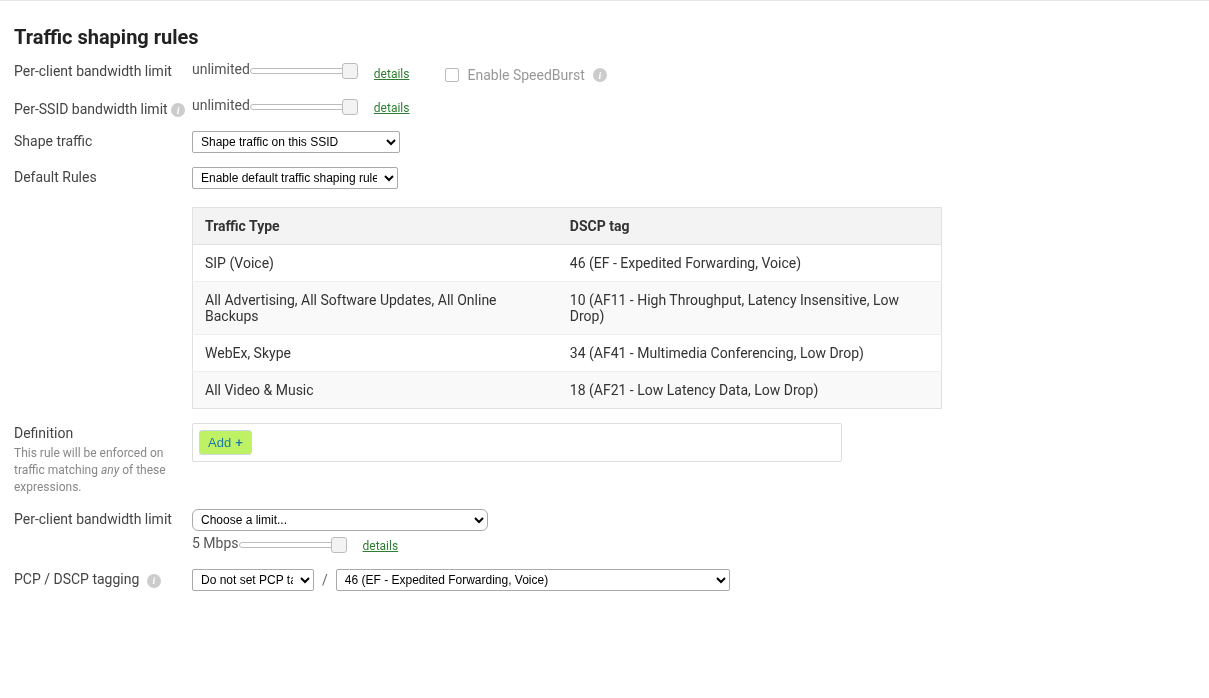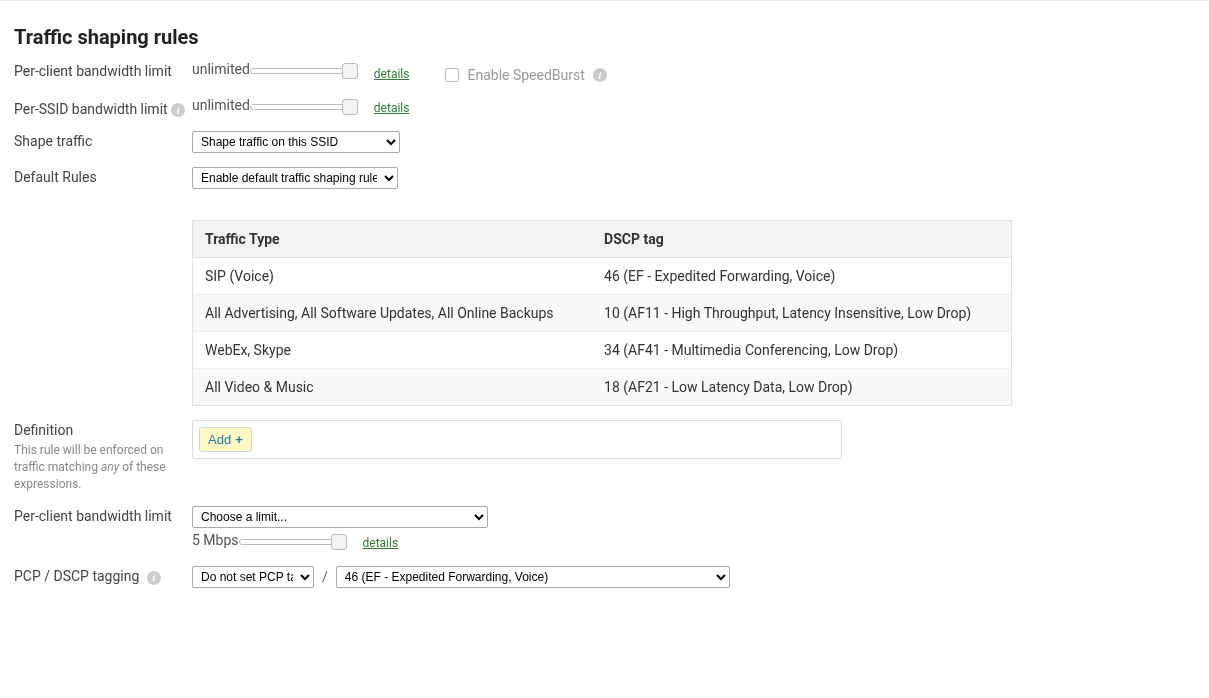--- a/index.html
+++ b/index.html
@@ -112,29 +112,29 @@
   }
   select {
     font-size: 12px;
     padding: 2px 4px;
     border: 1px solid #aaa;
     border-radius: 2px;
     background: #fff;
   }
   select.shape-traffic { width: 208px; }
   select.default-rules { width: 206px; }
-  select.limit-select { width: 296px; }
+  select.limit-select { width: 296px; border-radius: 6px; }
   select.pcp-select { width: 122px; }
   select.dscp-select { width: 394px; }
 
   .rules-table {
-    width: 820px;
+    width: 750px;
     border: 1px solid #e1e1e1;
     border-collapse: collapse;
-    margin-top: 23px;
+    margin-top: 10px;
   }
   .rules-table th, .rules-table td {
     text-align: left;
     padding: 10px 12px;
     font-size: 14px;
   }
   .rules-table thead tr { background: #f3f3f3; }
   .rules-table th { font-weight: 700; color: #333; border-bottom: 1px solid #e1e1e1;}
   .rules-table tbody tr:nth-child(even) { background: #f9f9f9; }
   .rules-table tbody tr:nth-child(odd) { background: #fff; }
@@ -158,21 +158,21 @@
     padding: 6px;
   }
   .add-btn {
     display: inline-flex;
     align-items: center;
     gap: 4px;
     border: 1px solid #c9d9e2;
     border-radius: 3px;
     padding: 4px 8px;
     color: #1f7aa8;
-    background: #fef9c3;
+    background: #bef264;
     font-size: 13px;
     cursor: pointer;
   }
   .plus-icon { font-weight: bold; color:#1f7aa8; }
   .pcp-row { display:flex; align-items:center; gap:8px; }
   .slash { color:#666; }
 </style>
 </head>
 <body>
 

